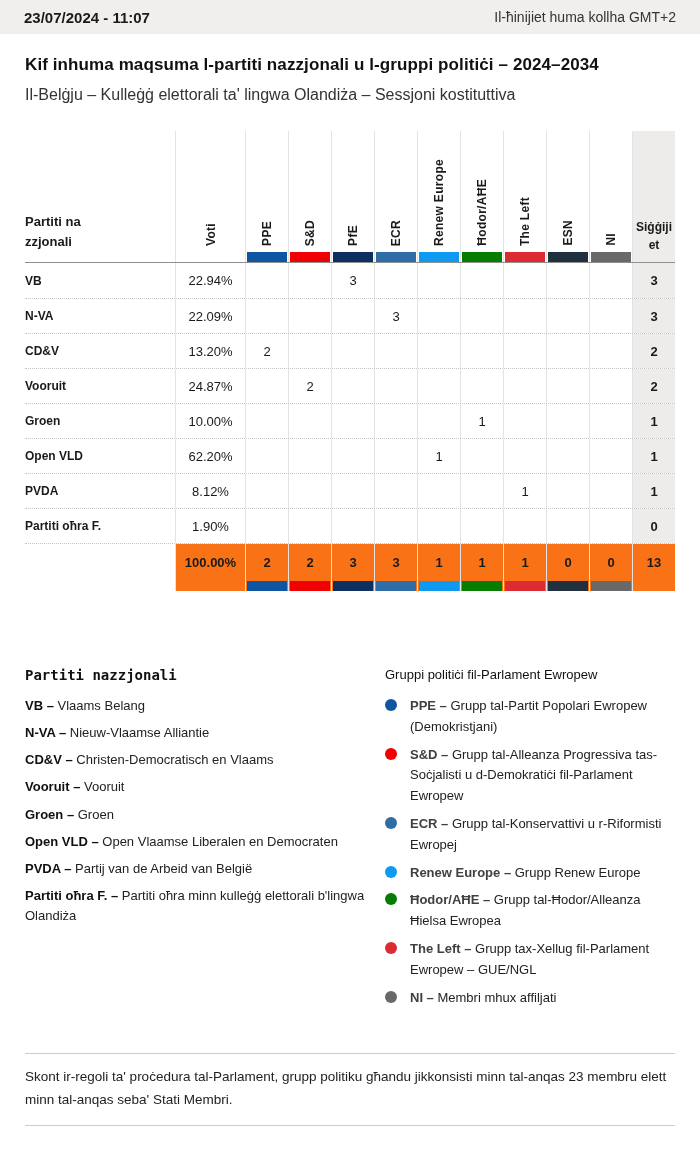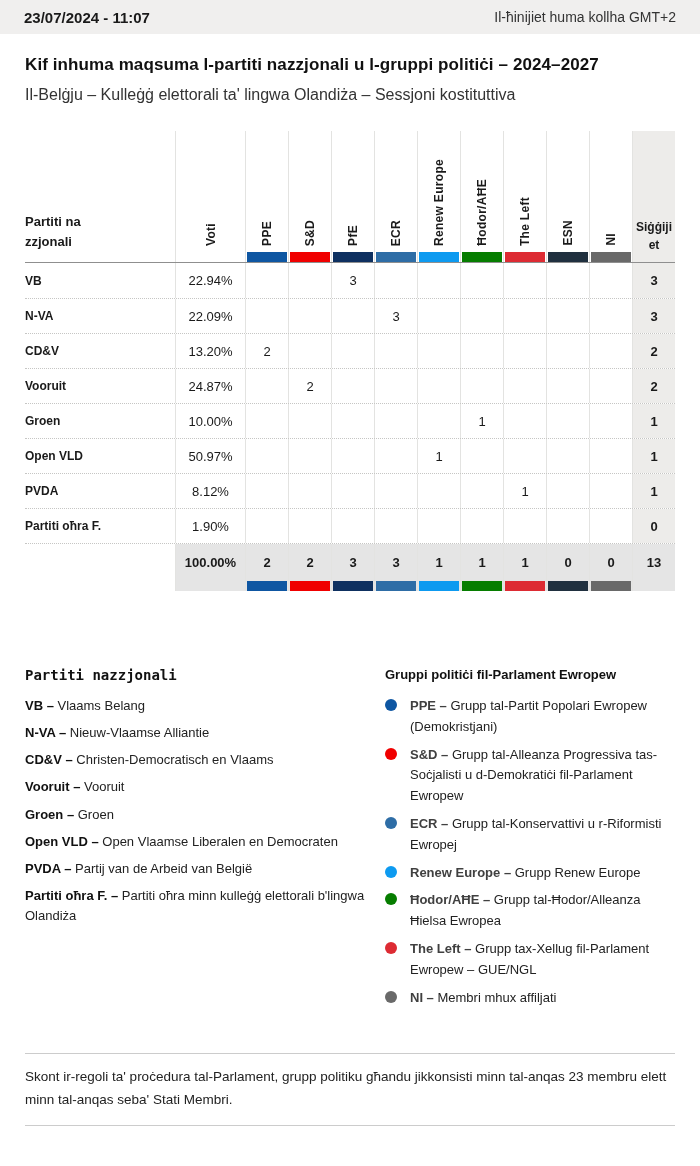--- a/index.html
+++ b/index.html
@@ -62,31 +62,31 @@
 
   
   .dr { height:35px; }
   .dr + .dr { border-top:1px dotted #c6c6c4; }
   .c-party { justify-content:flex-start; font-weight:700; font-size:12px; }
   .c-total { font-weight:700; }
 
   
   .trow-total { height:48px; }
   .trow-total .cell { padding-bottom:10px; font-weight:700; }
-  .trow-total .cell:not(.c-party) { background:#e5e5e5; }
+  .trow-total .cell:not(.c-party) { background:#f97316; }
 
   
   .legends { display:flex; margin-top:76px; }
   .leg-left  { width:360px; flex:0 0 360px; padding-right:16px; }
   .leg-right { flex:1; }
   .lp-head {
     font-family:"DejaVu Sans Mono","Liberation Mono",monospace;
     font-size:14px; font-weight:700; margin-bottom:13px; color:#111;
   }
-  .lg-head { font-size:13px; font-weight:700; margin-bottom:14px; color:#111; }
+  .lg-head { font-size:13px; font-weight:400; margin-bottom:14px; color:#111; }
   .lp-item { font-size:13px; line-height:1.55; margin-bottom:7px; color:#222; }
   .lp-item b { color:#111;text-align:center; }
   .lg-item { display:flex; margin-bottom:7px; }
   .dot { flex:0 0 12px; width:12px; height:12px; border-radius:50%; margin:3px 13px 0 0; }
   .lg-text { font-size:13px; line-height:1.6; color:#222; }
   .lg-text b { color:#404040; }
 
   
   .footnote {
     margin-top:38px; border-top:1px solid #ccc; border-bottom:1px solid #ccc;
@@ -95,21 +95,21 @@
 </style>
 </head>
 <body>
 
 <div class="topbar">
   <span class="date">23/07/2024 - 11:07</span>
   <span class="tz">Il-ħinijiet huma kollha GMT+2</span>
 </div>
 
 <div class="main">
-  <div class="page-title">Kif inhuma maqsuma l-partiti nazzjonali u l-gruppi politiċi – 2024–2027</div>
+  <div class="page-title">Kif inhuma maqsuma l-partiti nazzjonali u l-gruppi politiċi – 2024–2034</div>
   <div class="page-subtitle">Il-Belġju – Kulleġġ elettorali ta' lingwa Olandiża – Sessjoni kostituttiva</div>
 
   <div class="tbl" id="results-table">
       <div class="trow thead">
         <div class="cell h-party">
           <span>Partiti nazzjonali</span>
         </div>
         <div class="cell">
           <span class="rot">Voti</span>
         </div>
@@ -218,21 +218,21 @@
         <div class="cell"></div>
         <div class="cell"></div>
         <div class="cell">1</div>
         <div class="cell"></div>
         <div class="cell"></div>
         <div class="cell"></div>
         <div class="cell c-seats c-total">1</div>
       </div>
       <div class="trow dr">
         <div class="cell c-party">Open VLD</div>
-        <div class="cell">50.97%</div>
+        <div class="cell">62.20%</div>
         <div class="cell"></div>
         <div class="cell"></div>
         <div class="cell"></div>
         <div class="cell"></div>
         <div class="cell">1</div>
         <div class="cell"></div>
         <div class="cell"></div>
         <div class="cell"></div>
         <div class="cell"></div>
         <div class="cell c-seats c-total">1</div>

